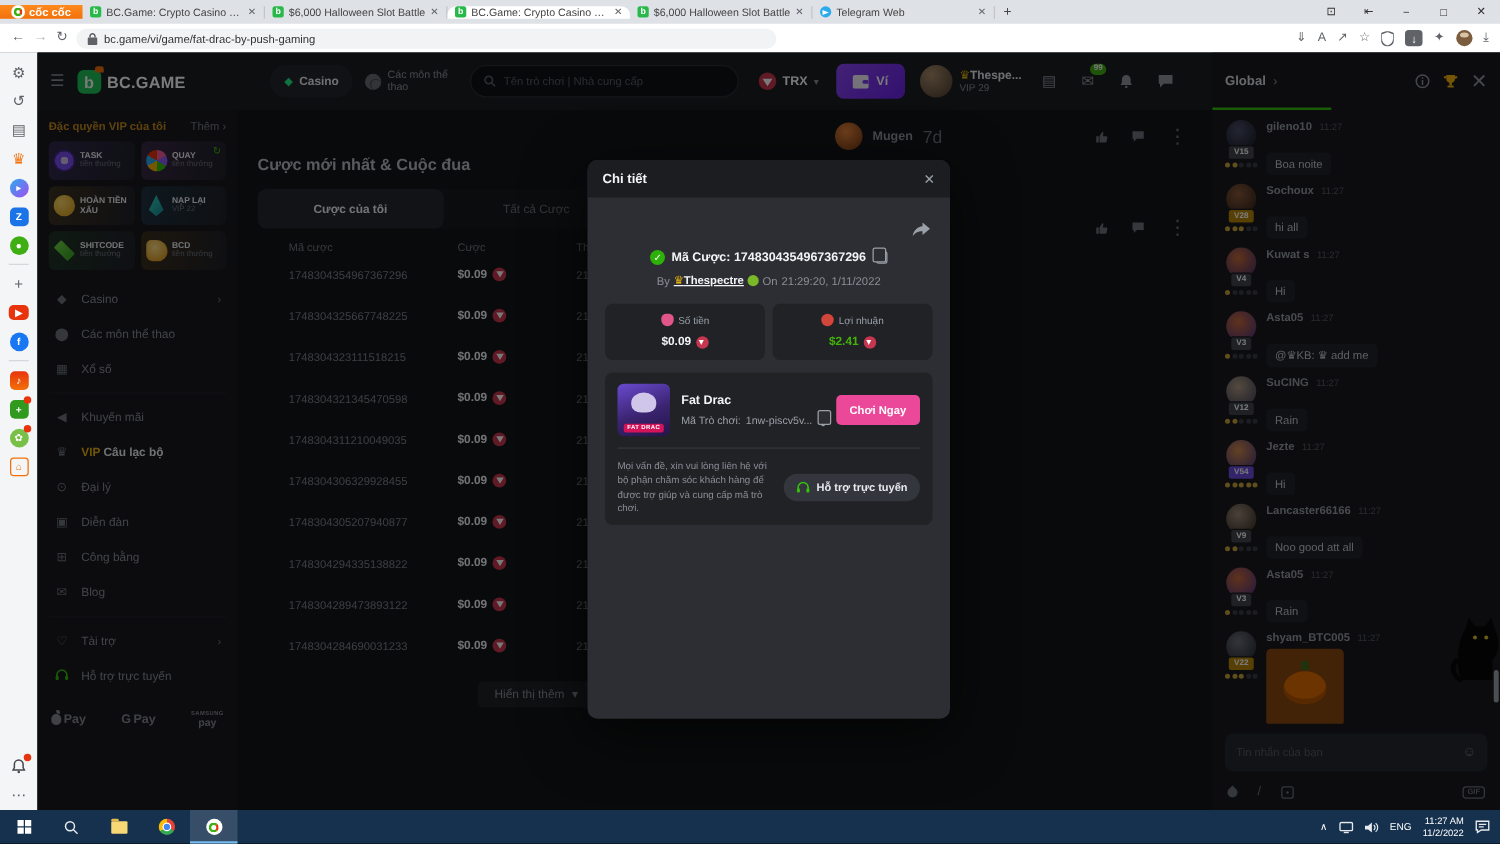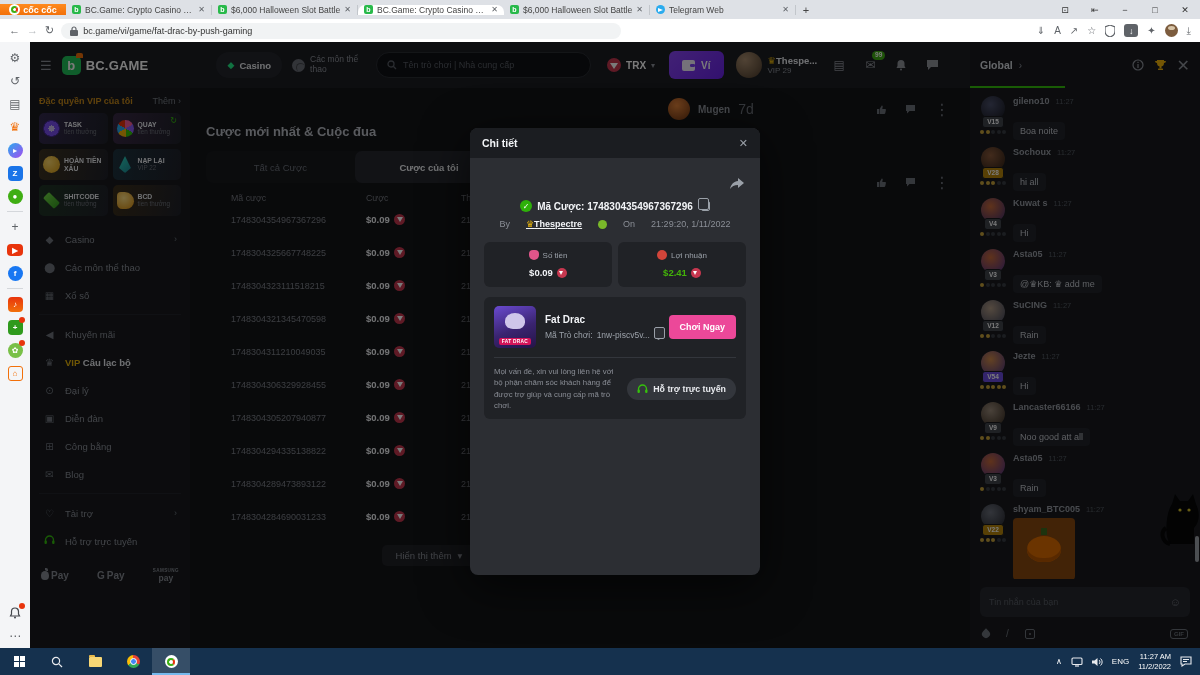--- a/index.html
+++ b/index.html
@@ -210,21 +210,21 @@
   .modal-head{height:30px;background:#1b1d21;display:flex;align-items:center;padding:0 12px}
   .modal-title{color:#f2f4f7;font-size:10.5px;font-weight:bold}
   .modal-x{margin-left:auto;color:#9aa0a8;font-size:11px}
   .modal-body{padding:10px 14px 0;position:relative}
   .share-row{display:flex;justify-content:flex-end;padding:10px 2px 2px;color:#9aa0a8}
   .code-row{display:flex;align-items:center;justify-content:center;gap:5px;margin-top:8px}
   .okcirc{width:12px;height:12px;border-radius:50%;background:#2eb00a;color:#fff;font-size:8px;display:flex;align-items:center;justify-content:center;flex:none}
   .code-row b{color:#f2f4f7;font-size:10px}
   .copy-ic{width:9px;height:10px;border:1.2px solid #9aa0a8;border-radius:2px;position:relative;margin-left:3px}
   .copy-ic::after{content:"";position:absolute;left:-4px;top:-4px;width:9px;height:10px;border:1.2px solid #9aa0a8;border-radius:2px;background:#2c2e33}
-  .by-row{display:flex;align-items:center;justify-content:center;gap:16px;margin-top:7px;font-size:9px;color:#8a8e96}
+  .by-row{display:flex;align-items:center;justify-content:center;gap:3px;margin-top:7px;font-size:9px;color:#8a8e96}
   .by-user{color:#f2f4f7;font-weight:bold;text-decoration:underline}
   .frog{width:9px;height:9px;border-radius:50%;background:#7ab82a;display:inline-block}
   .stat-row{display:flex;gap:6px;margin-top:13px}
   .stat{flex:1;background:#202226;border-radius:6px;padding:8px 0 9px;display:flex;flex-direction:column;align-items:center;gap:7px}
   .stat-lab{display:flex;align-items:center;gap:4px;color:#9aa0a8;font-size:8px}
   .sic{width:10px;height:10px;border-radius:3px;flex:none}
   .sic.bag{background:#e0558a;border-radius:40% 40% 50% 50%}
   .sic.card{background:#7b4cf0}
   .sic.prof{background:#d2453a;border-radius:50%}
   .stat-val{display:flex;align-items:center;gap:4px;color:#f2f4f7;font-size:9.5px;font-weight:bold}
@@ -578,22 +578,22 @@
               <span class="s1">SAMSUNG</span>
               <span class="s2">pay</span>
             </span>
         </div>
       </aside>
 
       <main class="bc-main">
         <div class="bets-col">
           <h2 class="bets-title">Cược mới nhất &amp; Cuộc đua</h2>
           <div class="bets-tabs">
+            <div class="btab active">Cược của tôi</div>
             <div class="btab">Tất cả Cược</div>
-            <div class="btab active">Cược của tôi</div>
             <div class="btab">Người</div>
           </div>
           <div class="thead">
             <span class="c-id">Mã cược</span>
             <span class="c-am">Cược</span>
             <span class="c-tm">Thời gian</span>
           </div>
           <div>
             <div class="trow">
                 <span class="c-id">1748304354967367296</span>

